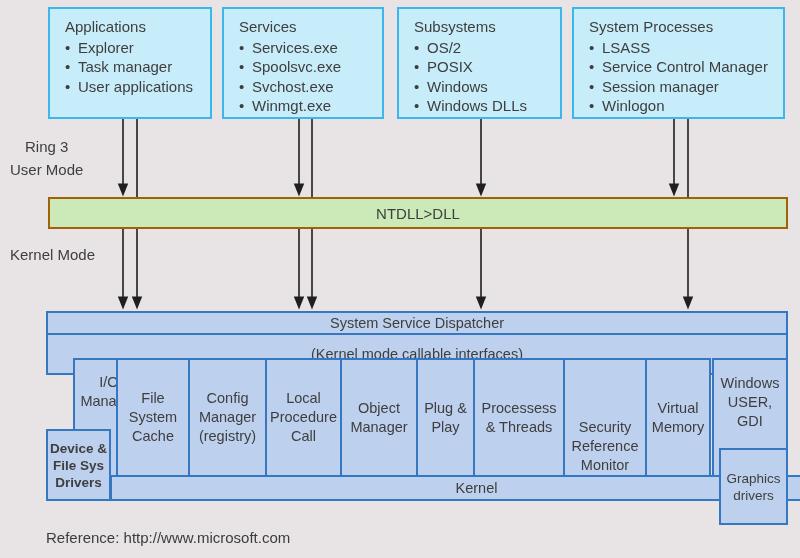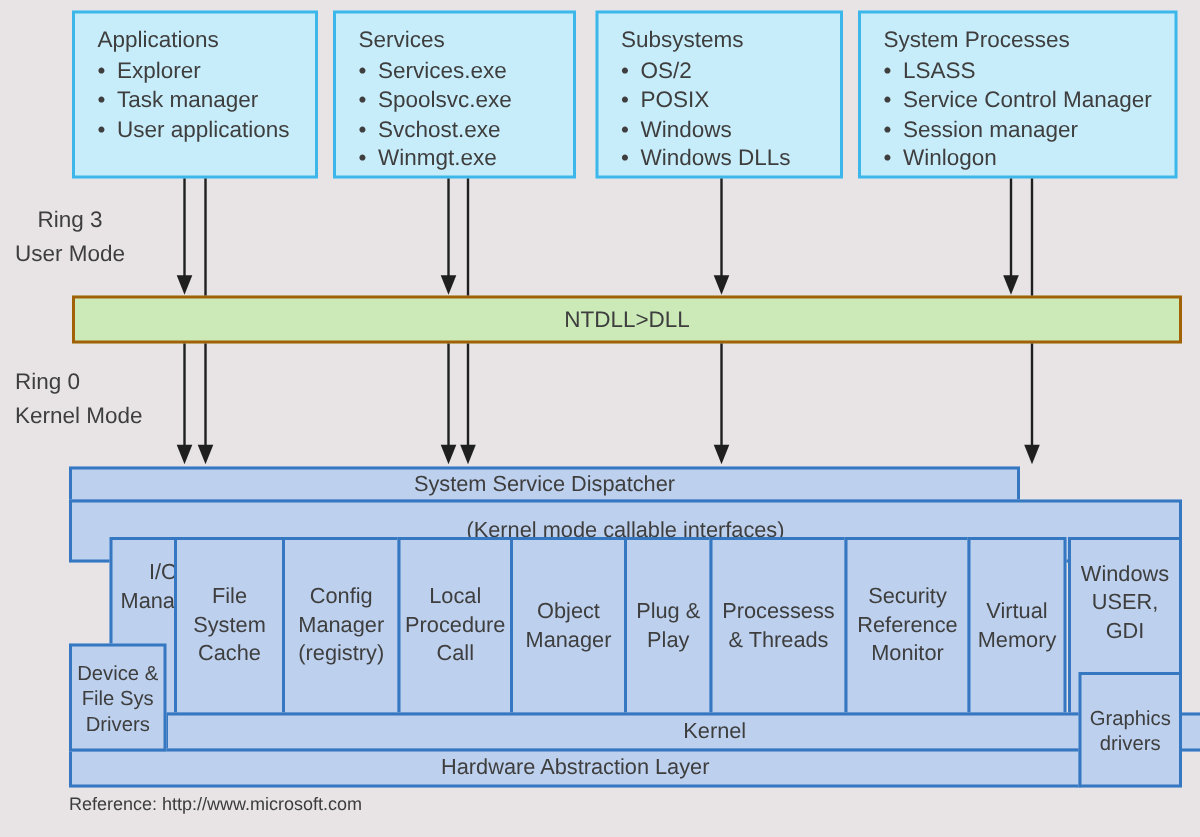--- a/index.html
+++ b/index.html
@@ -28,21 +28,21 @@
            display:flex; align-items:center; justify-content:center;
            text-align:center; font-size:14.5px; line-height:19px; white-space:pre-line; }
   .col { top:358px; height:119px; }
   .col-io  { align-items:flex-start; padding-top:13px; }
   .col-gdi { align-items:flex-start; padding-top:14px; }
   .smallcell { font-size:13.5px; line-height:17px; }
 
   
   #arrows { position:absolute; left:0; top:0; pointer-events:none; }
 
-  #reference { position:absolute; left:46px; top:529px; font-size:12px; color:#3c3c3c; }
+  #reference { position:absolute; left:46px; top:529px; font-size:15px; color:#3c3c3c; }
 </style>
 </head>
 <body>
 
 <div id="canvas">
 
   <div class="ubox" style="left:48px;width:164px;">
     <div class="ubox-title">Applications</div>
     <div class="ubox-item">
         <span class="bullet">•</span>
@@ -116,29 +116,28 @@
         <span class="bullet">•</span>
         <span>Winlogon</span>
       </div>
   </div>
 
   <div class="ringlabel" style="top:135px;text-align:center;">
     <span>Ring 3</span>
     <span>User Mode</span>
   </div>
   <div class="ringlabel" style="top:243px;">
-    <span>Ring 0</span>
     <span>Kernel Mode</span>
   </div>
 
   <div id="ntdll-bar">
     <span>NTDLL&gt;DLL</span>
   </div>
 
-  <div class="bcell" style="left:46px;top:311px;width:634px;height:24px;">
+  <div class="bcell" style="left:46px;top:311px;width:742px;height:24px;">
     <span>System Service Dispatcher</span>
   </div>
   <div class="bcell" style="left:46px;top:333px;width:742px;height:42px;">
     <span>(Kernel mode callable interfaces)</span>
   </div>
 
   <div class="bcell col col-io" style="left:46px;width:72px;margin-left:27px;"><span>I/O
 Manager</span></div>
   <div class="bcell col" style="left:116px;width:74px;"><span>File
 System
@@ -148,36 +147,33 @@
 (registry)</span></div>
   <div class="bcell col" style="left:265px;width:77px;"><span>Local
 Procedure
 Call</span></div>
   <div class="bcell col" style="left:340px;width:78px;"><span>Object
 Manager</span></div>
   <div class="bcell col" style="left:416px;width:59px;"><span>Plug &amp;
 Play</span></div>
   <div class="bcell col" style="left:473px;width:92px;"><span>Processess
 &amp; Threads</span></div>
-  <div class="bcell col" style="left:563px;width:84px;"><span>Security
+  <div class="bcell col" style="left:563px;width:84px;align-items:flex-end;"><span>Security
 Reference
 Monitor</span></div>
   <div class="bcell col" style="left:645px;width:66px;"><span>Virtual
 Memory</span></div>
   <div class="bcell col col-gdi" style="left:712px;width:76px;"><span>Windows
 USER,
 GDI</span></div>
 
   <div class="bcell" style="left:110px;top:475px;width:733px;height:26px;">
     <span>Kernel</span>
   </div>
-  <div class="bcell" style="left:46px;top:499px;width:675px;height:26px;">
-    <span>Hardware Abstraction Layer</span>
-  </div>
-  <div class="bcell smallcell" style="left:46px;top:429px;width:65px;height:72px;">
+  <div class="bcell smallcell" style="left:46px;top:429px;width:65px;height:72px;font-weight:bold;">
     <span>Device &amp;
 File Sys
 Drivers</span>
   </div>
   <div class="bcell smallcell" style="left:719px;top:448px;width:69px;height:77px;">
     <span>Graphics
 drivers</span>
   </div>
 
   <svg id="arrows" width="800" height="558">

